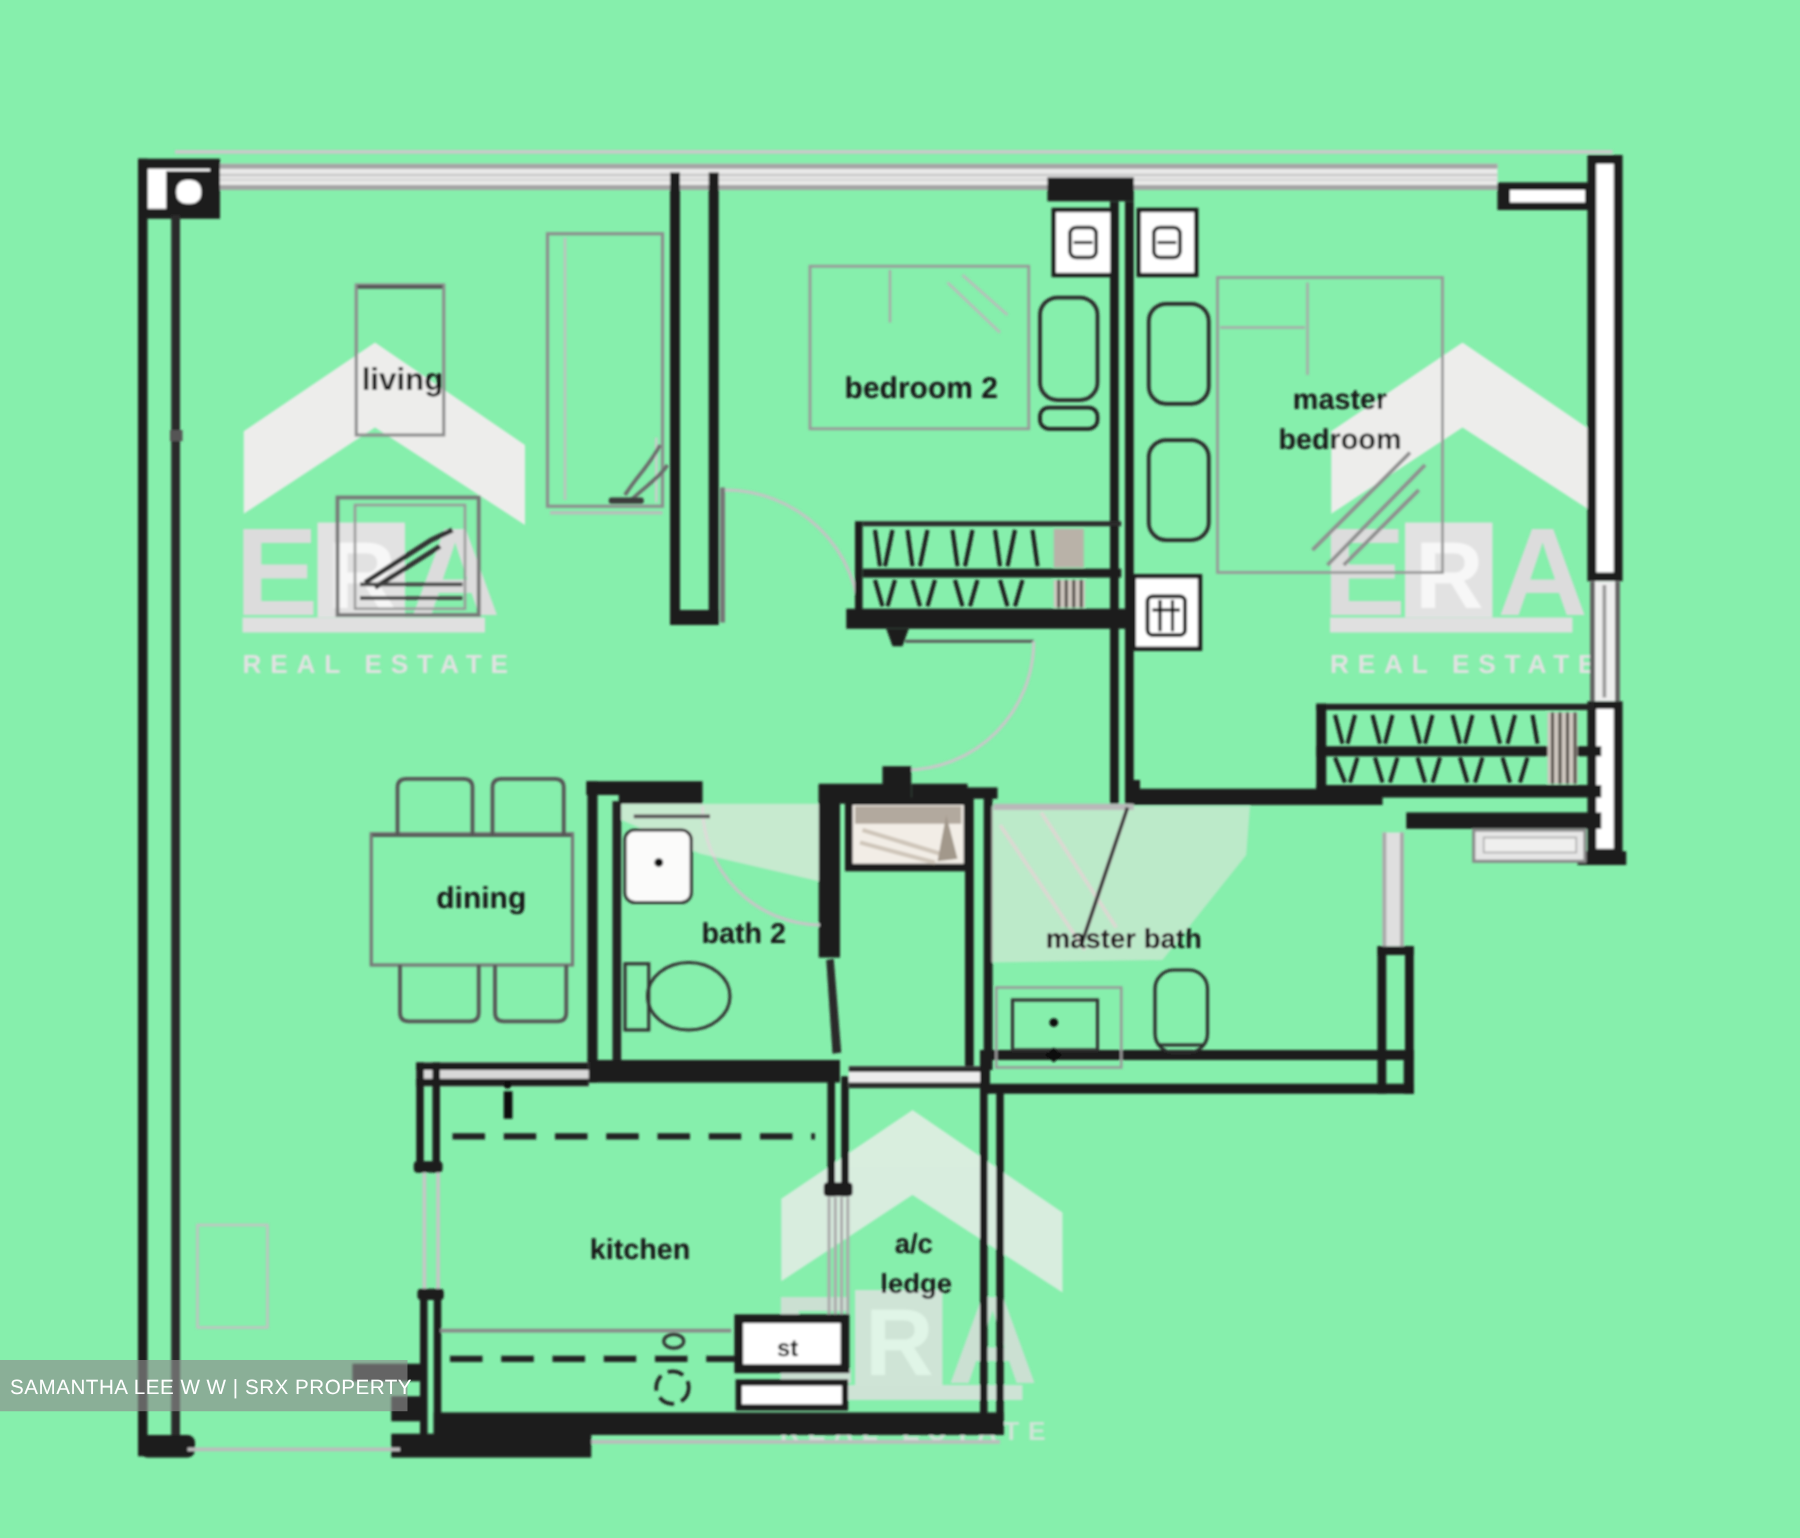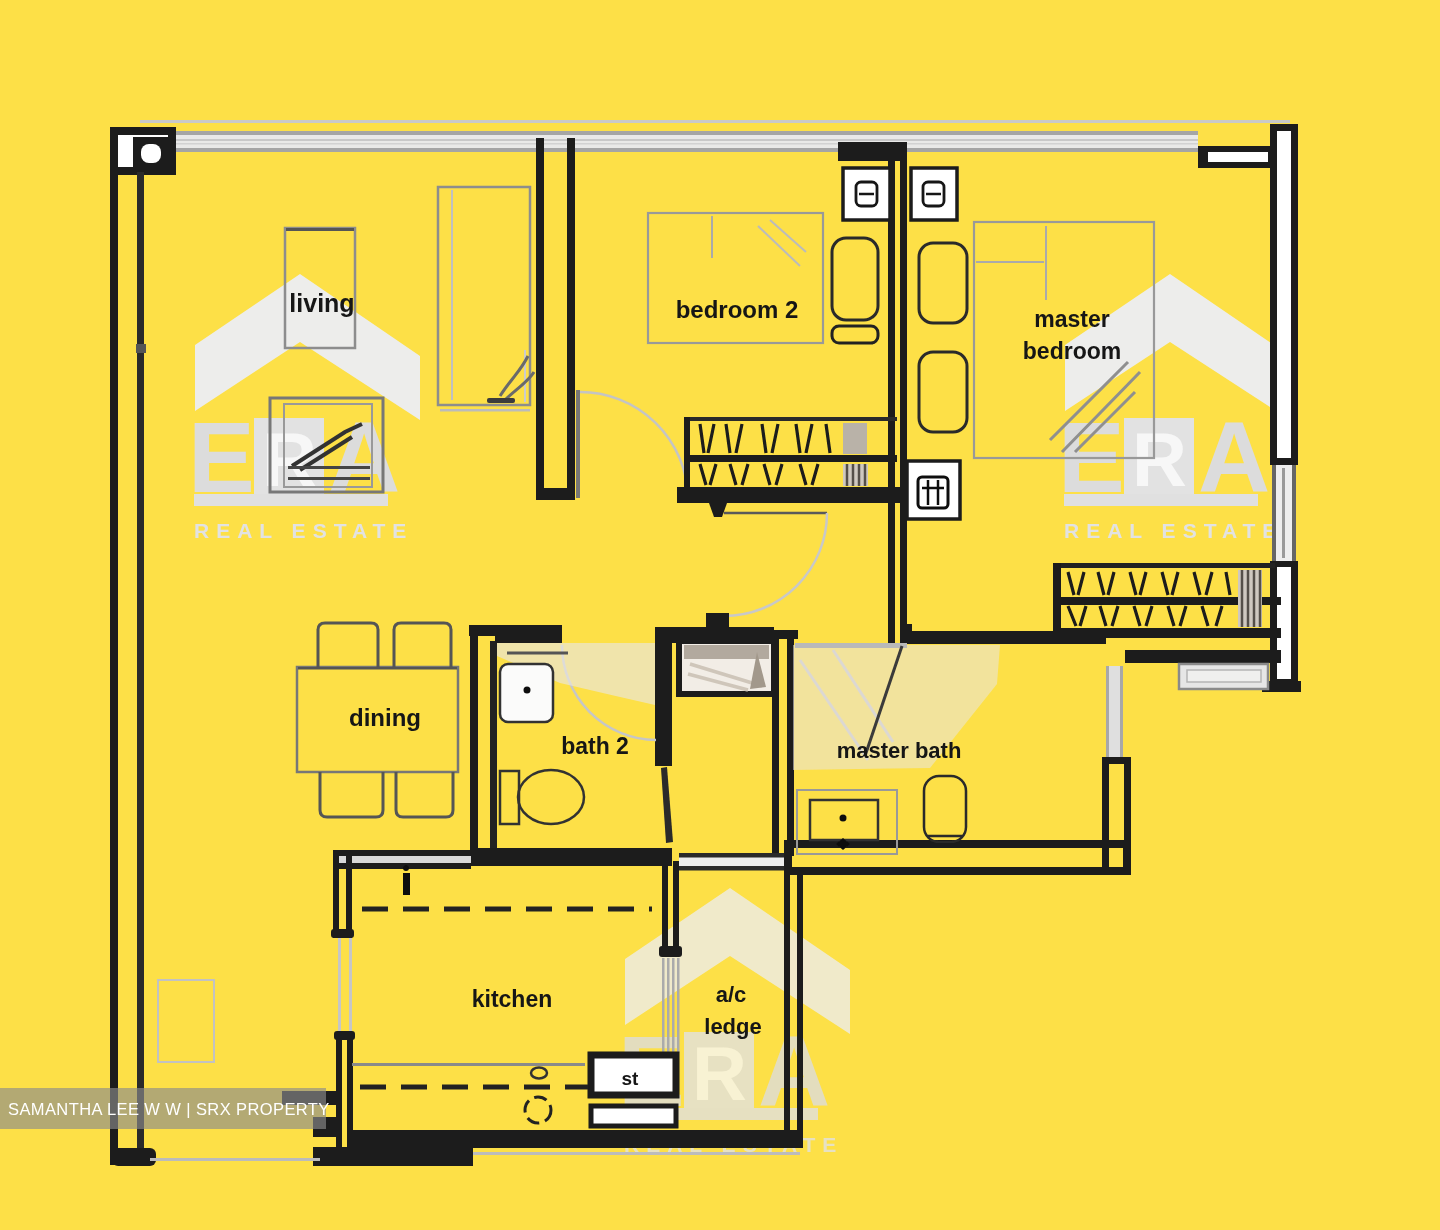--- a/index.html
+++ b/index.html
@@ -1,16 +1,16 @@
 <!DOCTYPE html>
 <html><head>
 <meta charset="utf-8">
 <style>
   html,body{margin:0;padding:0;background:#ffffff;}
-  #page{width:1440px;height:1230px;position:relative;background:#fde047;font-family:"Liberation Sans",sans-serif;}
+  #page{width:1440px;height:1230px;position:relative;background:#86efac;font-family:"Liberation Sans",sans-serif;}
   svg{display:block;}
   text{font-family:"Liberation Sans",sans-serif;}
 </style>
 </head>
 <body>
 <div id="page">
 <svg width="1440" height="1230" viewBox="0 0 1440 1230">
 <defs>
 <filter id="soften" x="-2%" y="-2%" width="104%" height="104%">
           <feGaussianBlur stdDeviation="0.7"></feGaussianBlur>

